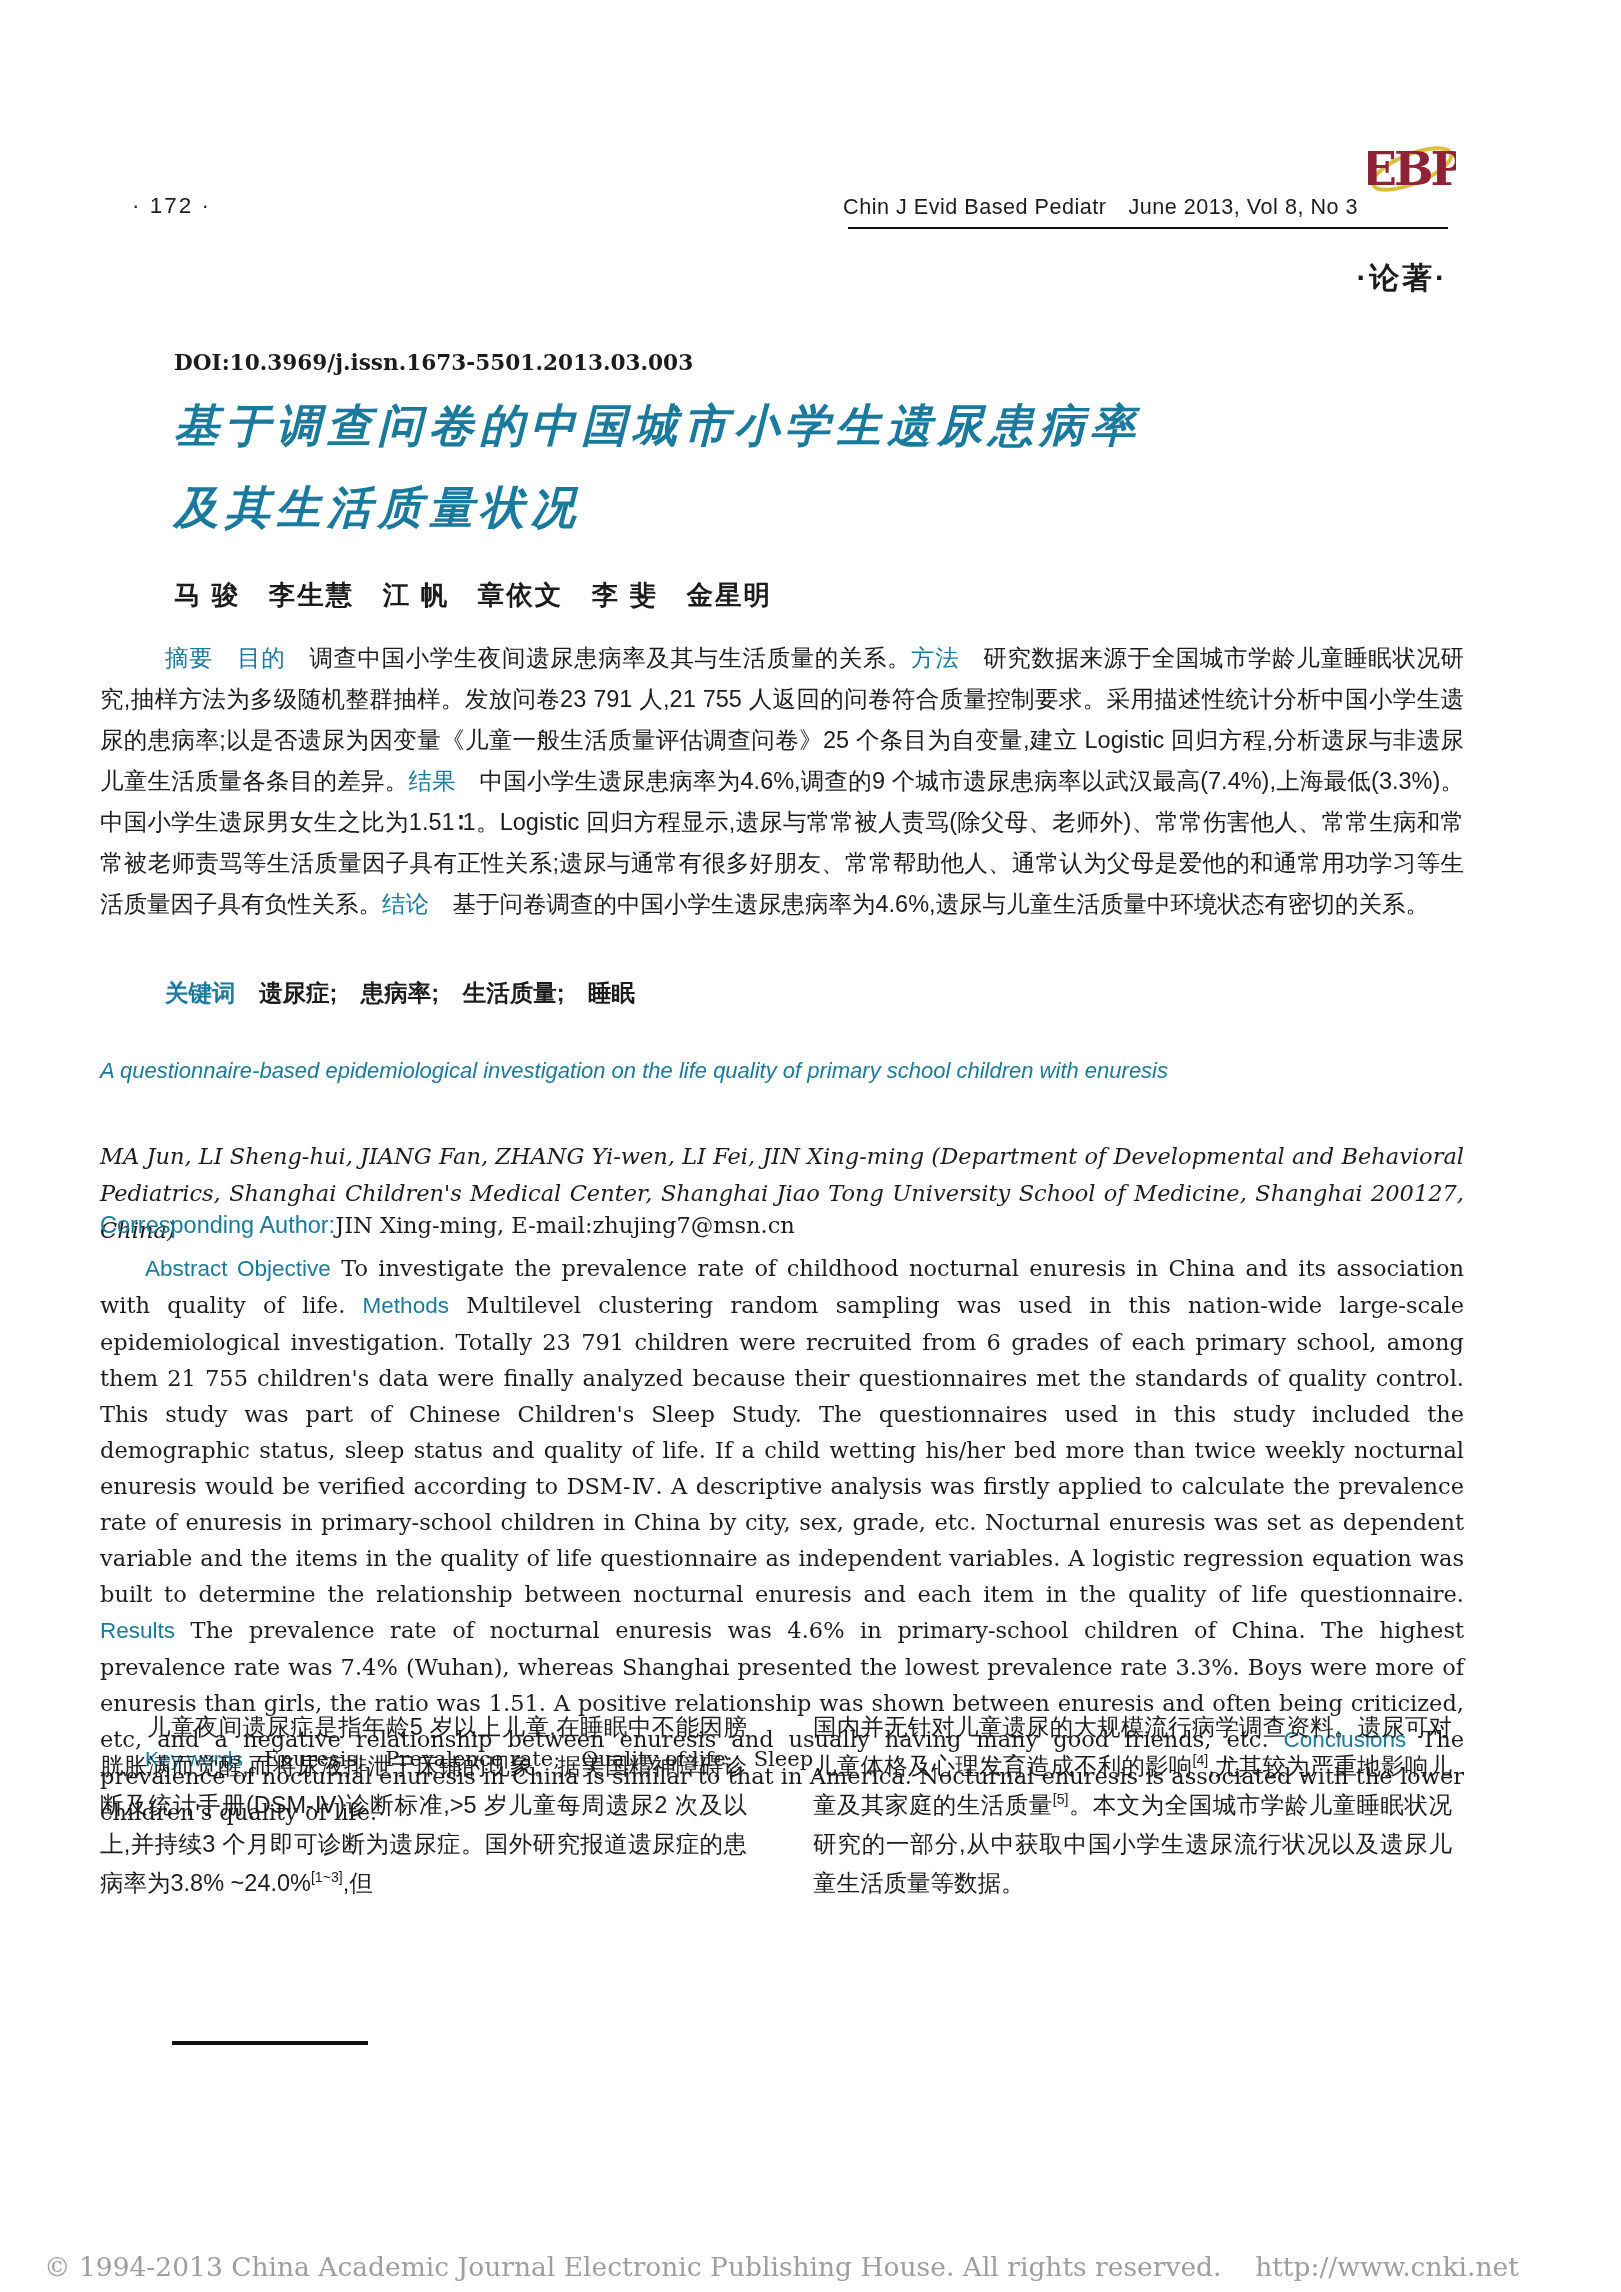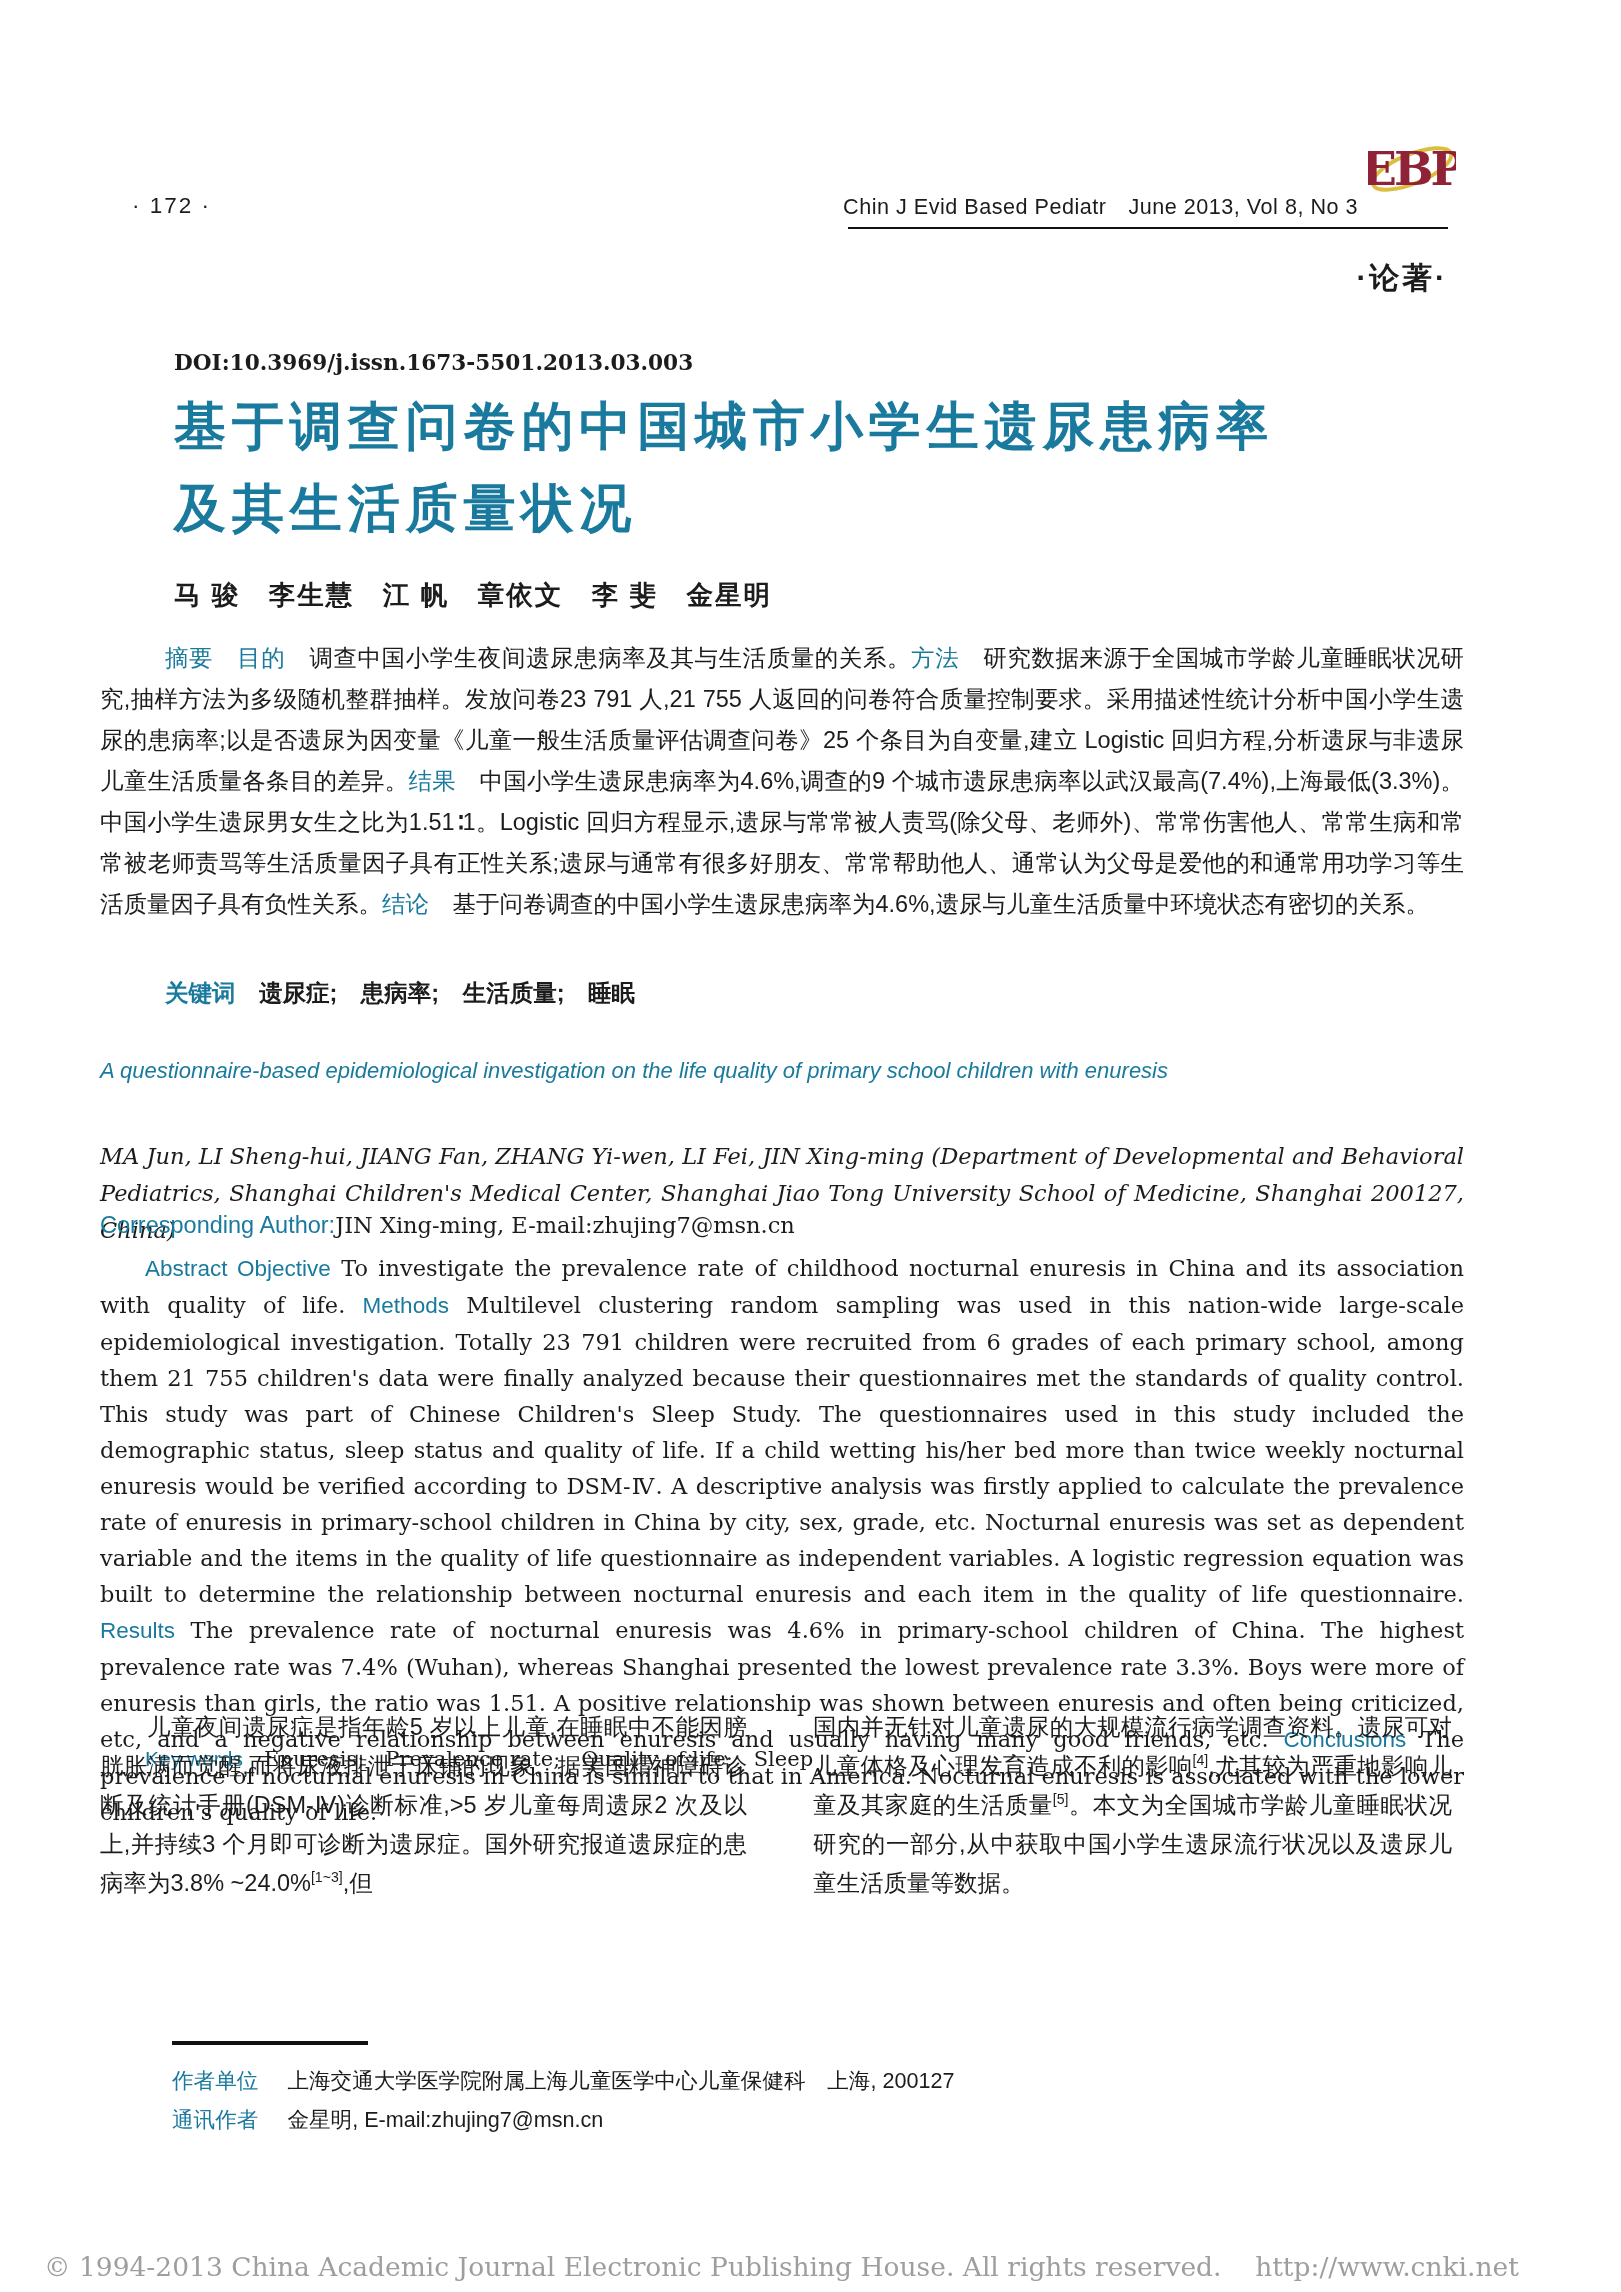--- a/index.html
+++ b/index.html
@@ -25,21 +25,21 @@
 
   
   .page-num{position:absolute;left:132px;top:153px;font-size:22.5px;letter-spacing:2px;}
   .journal-cite{position:absolute;right:263px;top:152px;font-size:21.6px;letter-spacing:0.5px;white-space:nowrap;}
   .header-rule{position:absolute;left:848px;top:187px;width:600px;height:2px;background:#111;}
   .logo{position:absolute;left:1368px;top:88px;width:88px;height:78px;}
   .article-type{position:absolute;right:173px;top:218px;font-size:30px;font-weight:bold;letter-spacing:2.9px;}
 
   
   .doi{position:absolute;left:174px;top:310px;font-family:"DejaVu Serif",serif;font-weight:bold;font-size:21.6px;}
-  .title-cn{position:absolute;left:174px;top:345px;color:var(--accent);font-weight:bold;font-size:52px;line-height:82px;letter-spacing:5.9px;}
+  .title-cn{position:absolute;left:174px;top:345px;color:var(--accent);font-weight:bold;font-size:45px;line-height:82px;letter-spacing:5.9px;font-style:italic;}
   .authors-cn{position:absolute;left:174px;top:537px;font-size:26.5px;font-weight:bold;letter-spacing:2px;}
 
   
   .abstract-cn{position:absolute;left:100px;top:598px;width:1364px;font-size:23.5px;line-height:41px;text-align:justify;text-indent:65px;}
   .keywords-cn{position:absolute;left:100px;top:937px;width:1364px;font-size:23.5px;text-indent:65px;font-weight:bold;}
 
   
   .title-en{position:absolute;left:100px;top:1008px;width:1364px;color:var(--accent);font-style:italic;font-size:22px;line-height:45px;text-align:justify;}
   .authors-en{position:absolute;left:100px;top:1098px;width:1364px;font-family:"DejaVu Serif",serif;font-style:italic;font-size:22.5px;line-height:37px;text-align:justify;}
   .corresponding{position:absolute;left:100px;top:1172px;width:1364px;font-family:"DejaVu Serif",serif;font-size:22.5px;}
@@ -100,25 +100,17 @@
   <div class="keywords-en">
     <span class="hl">Key words</span><span>　Enuresis;　Prevalence rate;　Quality of life;　Sleep</span>
   </div>
 
   <div class="body-cols">
     <div class="col col-left"><span>儿童夜间遗尿症是指年龄5 岁以上儿童,在睡眠中不能因膀胱胀满而觉醒,而将尿液排泄于床铺的现象。据美国精神障碍诊断及统计手册(DSM-Ⅳ)诊断标准,&gt;5 岁儿童每周遗尿2 次及以上,并持续3 个月即可诊断为遗尿症。国外研究报道遗尿症的患病率为3.8% ~24.0%</span><sup>[1~3]</sup><span>,但</span></div>
     <div class="col col-right"><span>国内并无针对儿童遗尿的大规模流行病学调查资料。遗尿可对儿童体格及心理发育造成不利的影响</span><sup>[4]</sup><span>,尤其较为严重地影响儿童及其家庭的生活质量</span><sup>[5]</sup><span>。本文为全国城市学龄儿童睡眠状况研究的一部分,从中获取中国小学生遗尿流行状况以及遗尿儿童生活质量等数据。</span></div>
   </div>
 
   <div class="fn-rule"></div>
-  <div class="footnotes">
-    <div class="fn-row">
-      <span class="fn-label">作者单位</span><span>上海交通大学医学院附属上海儿童医学中心儿童保健科　上海, 200127</span>
-    </div>
-    <div class="fn-row">
-      <span class="fn-label">通讯作者</span><span>金星明, E-mail:zhujing7@msn.cn</span>
-    </div>
-  </div>
 
   <div class="copyright">© 1994-2013 China Academic Journal Electronic Publishing House. All rights reserved.    http://www.cnki.net</div>
 
 </div>
 
 
 </body></html>

